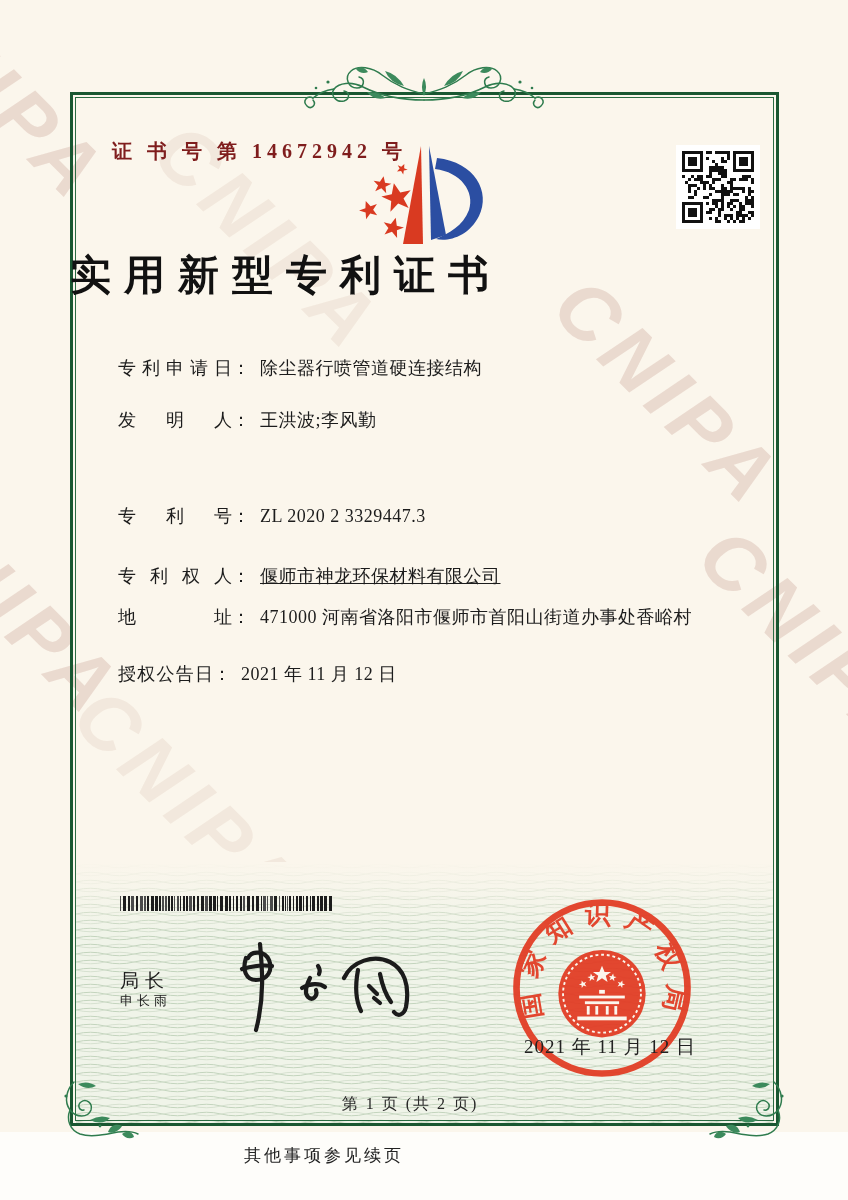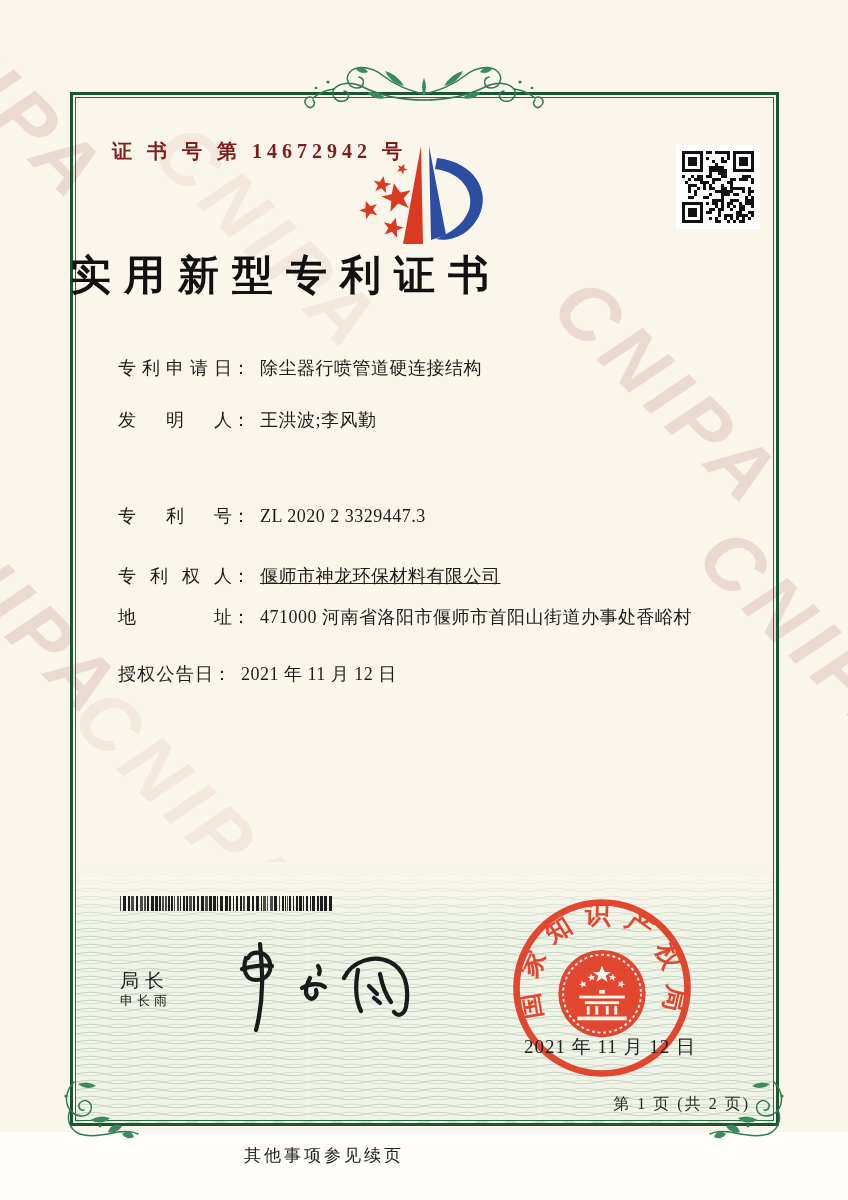--- a/index.html
+++ b/index.html
@@ -59,21 +59,21 @@
     letter-spacing:1.2px; color:#1c1c1c; text-align:justify;
   }
   .body-text p { margin:0; text-indent:2em; }
   .chief-title { left:120px; top:968px; font-size:19px; letter-spacing:6px; color:#1b1b1b;text-align:center; }
   .chief-name  { left:120px; top:992px; font-size:13px; letter-spacing:4px; color:#1b1b1b; }
   .seal-date {
     left:515px; top:1034px; width:190px; text-align:center;
     font-size:19px; letter-spacing:1px; color:#222; z-index:6;
   }
   .page-indicator {
-    left:70px; top:1094px; width:680px; text-align:right;
+    left:70px; top:1094px; width:680px; text-align:center;
     font-size:16px; letter-spacing:2px; color:#2a2a2a; z-index:4;
   }
   .continuation {
     left:244px; top:1144px; width:320px; text-align:left;
     font-size:17px; letter-spacing:3px; color:#222; z-index:4;
   }
   
   .logo-box   { position:absolute; left:345px; top:142px; z-index:4; }
   .qr-box     { position:absolute; left:676px; top:145px; width:84px; height:84px;
                 background:#fff; padding:6px; z-index:4; }

